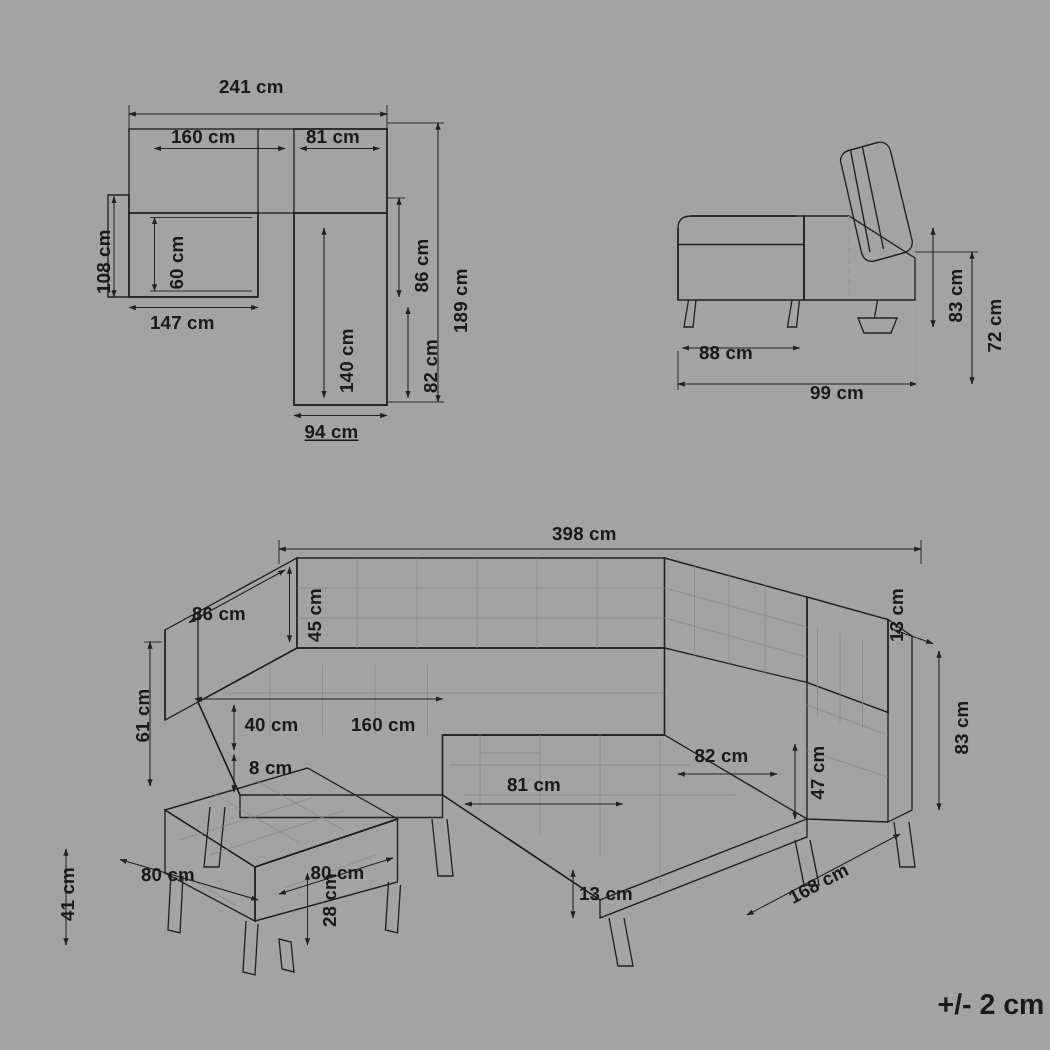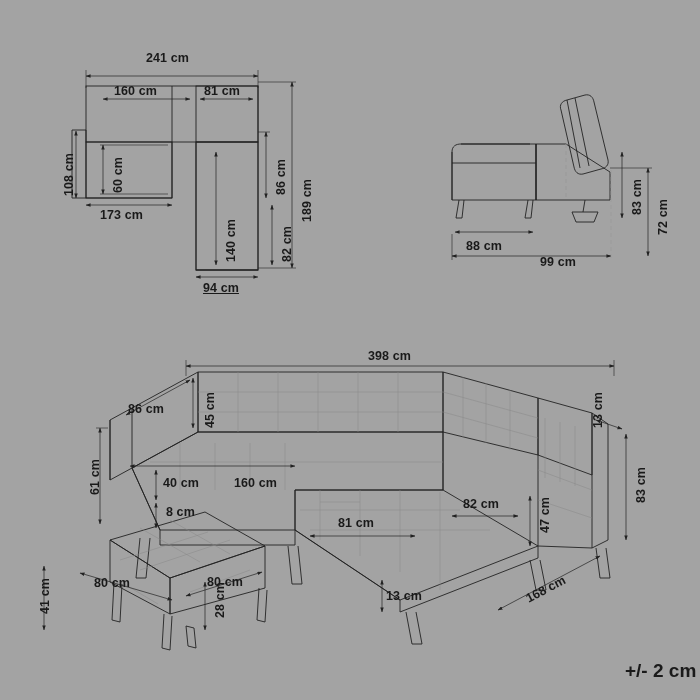--- a/index.html
+++ b/index.html
@@ -242,28 +242,28 @@
 
       <line x1="205" y1="582" x2="205" y2="630" marker-start="url(#arrStart)" marker-end="url(#arrEnd)"></line>
     </g>
   </svg>
 
   <div class="dim-label" style="left:146px; top:52px;">241 cm</div>
   <div class="dim-label" style="left:114px; top:85px;">160 cm</div>
   <div class="dim-label" style="left:204px; top:85px;">81 cm</div>
   <div class="dim-label rot90" style="left:63px; top:196px;">108 cm</div>
   <div class="dim-label rot90" style="left:112px; top:193px;">60 cm</div>
-  <div class="dim-label" style="left:100px; top:209px;">173 cm</div>
+  <div class="dim-label" style="left:100px; top:209px;">147 cm</div>
   <div class="dim-label rot90" style="left:225px; top:262px;">140 cm</div>
   <div class="dim-label rot90" style="left:275px; top:195px;">86 cm</div>
   <div class="dim-label rot90" style="left:301px; top:222px;">189 cm</div>
   <div class="dim-label rot90" style="left:281px; top:262px;">82 cm</div>
   <div class="dim-label" style="left:203px; top:282px;text-decoration:underline;">94 cm</div>
 
-  <div class="dim-label" style="left:466px; top:240px;">88 cm</div>
+  <div class="dim-label" style="left:466px; top:229px;">88 cm</div>
   <div class="dim-label" style="left:502px; top:256px;margin-left:38px;">99 cm</div>
   <div class="dim-label rot90" style="left:631px; top:215px;">83 cm</div>
   <div class="dim-label rot90" style="left:657px; top:235px;">72 cm</div>
 
   <div class="dim-label" style="left:368px; top:350px;">398 cm</div>
   <div class="dim-label" style="left:128px; top:403px;">86 cm</div>
   <div class="dim-label rot90" style="left:592px; top:428px;">13 cm</div>
   <div class="dim-label rot90" style="left:204px; top:428px;">45 cm</div>
   <div class="dim-label rot90" style="left:89px; top:495px;">61 cm</div>
   <div class="dim-label" style="left:163px; top:477px;">40 cm</div>

